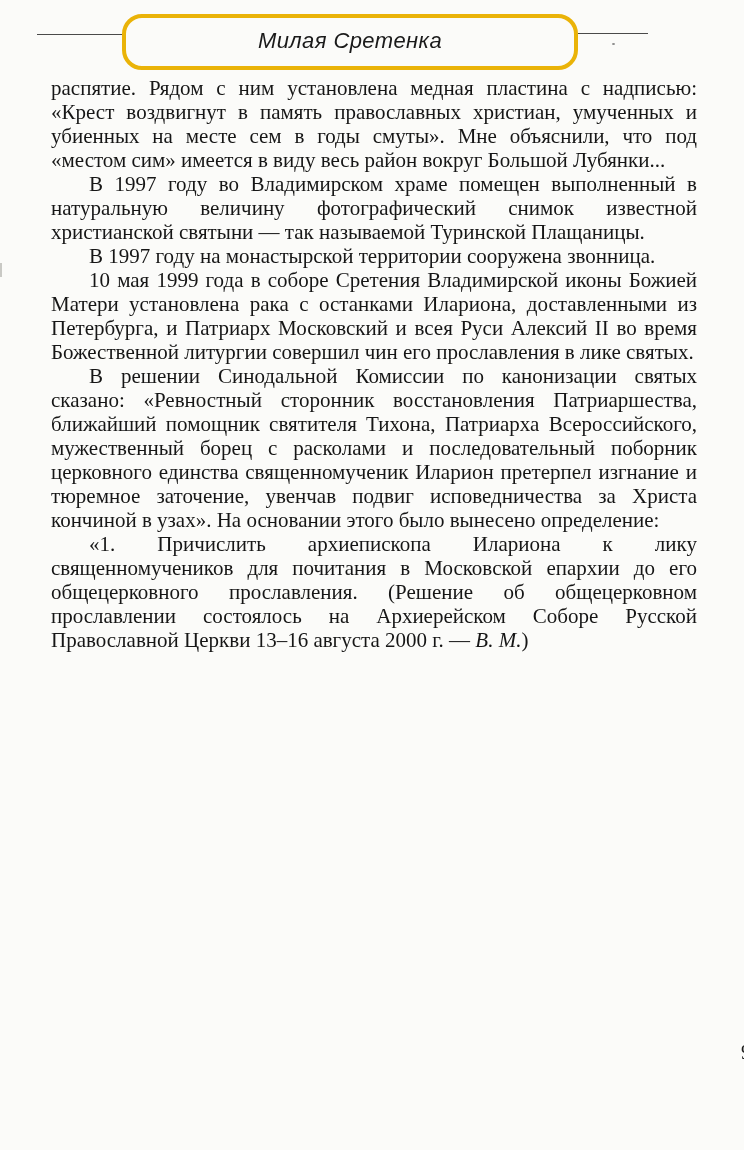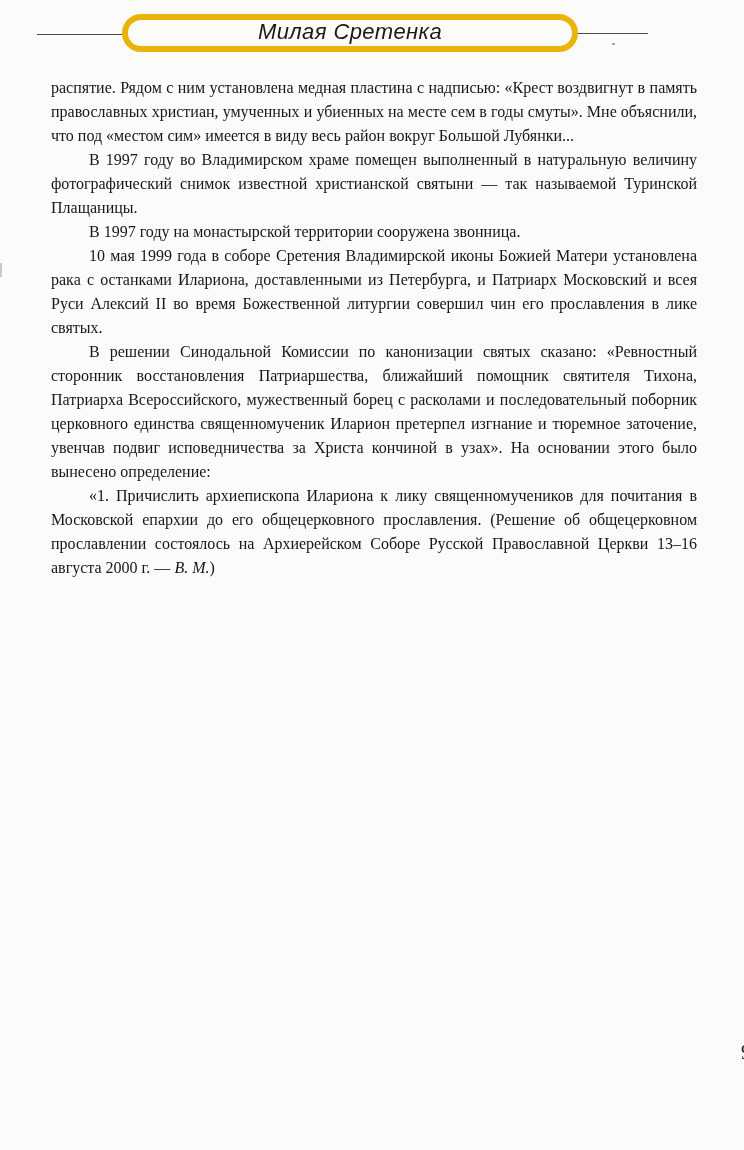--- a/index.html
+++ b/index.html
@@ -23,23 +23,23 @@
     top: 14px;
     left: 0;
     width: 744px;
     height: 38px;
   }
   .head-pill {
     position: absolute;
     left: 122px;
     top: 0;
     width: 456px;
-    height: 38px;
+    height: 56px;
     box-sizing: border-box;
-    border: 6px solid #eab308;
+    border: 4px solid #eab308;
     border-radius: 20px;
     display: flex;
     align-items: center;
     justify-content: center;
     background: #fbfbf9;
   }
   .head-title {
     font-family: "Liberation Sans", sans-serif;
     font-style: italic;
     font-size: 22px;
@@ -72,21 +72,21 @@
     height: 14px;
     background: #c9c9c5;
   }
 
   
   .text-block {
     position: absolute;
     left: 51px;
     top: 76px;
     width: 646px;
-    font-size: 16px;
+    font-size: 21px;
     line-height: 24px;
     text-align: justify;
   }
   .text-block p {
     margin: 0;
     padding: 0;
     text-indent: 38px;
   }
   .text-block p.continuation {
     text-indent: 0;

